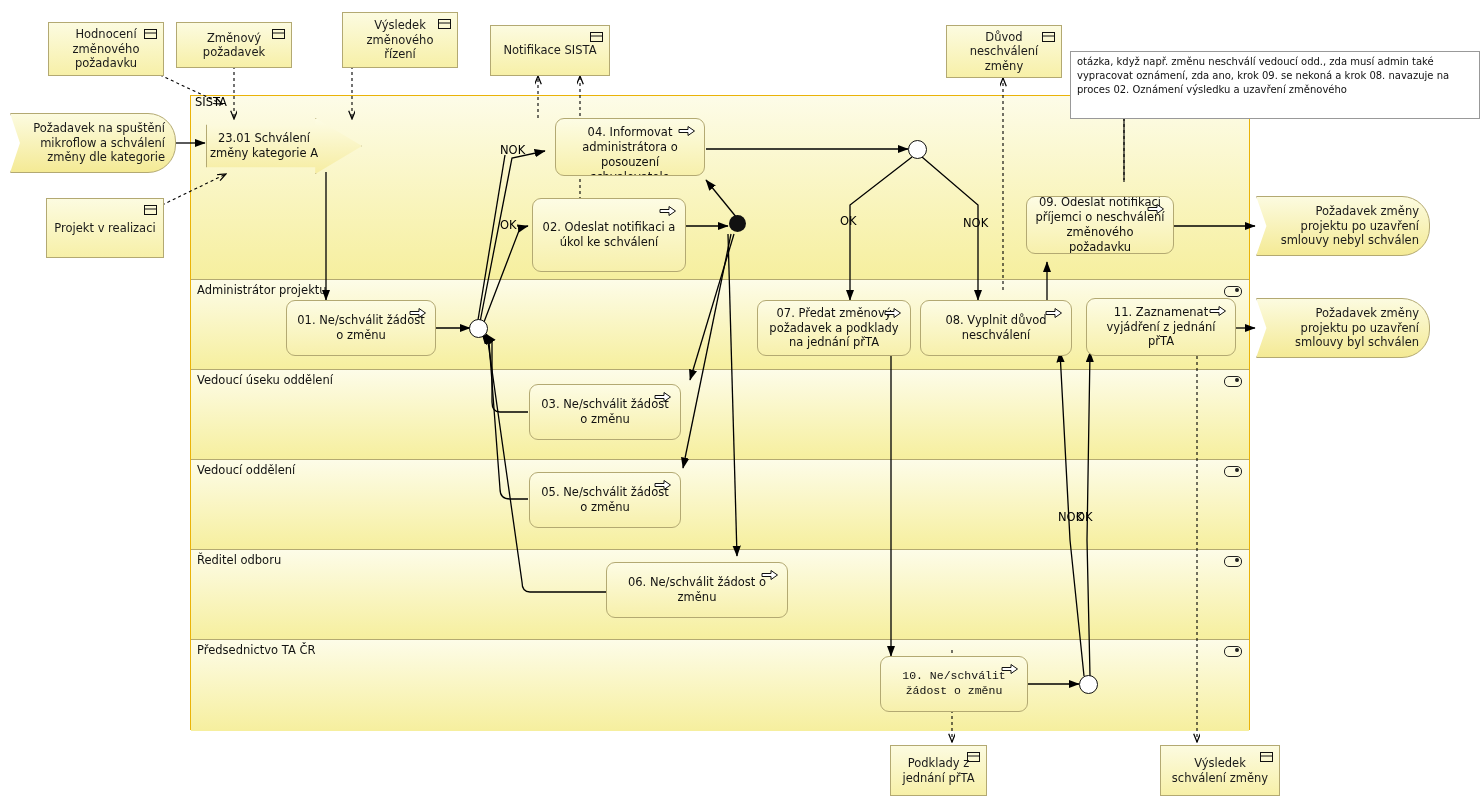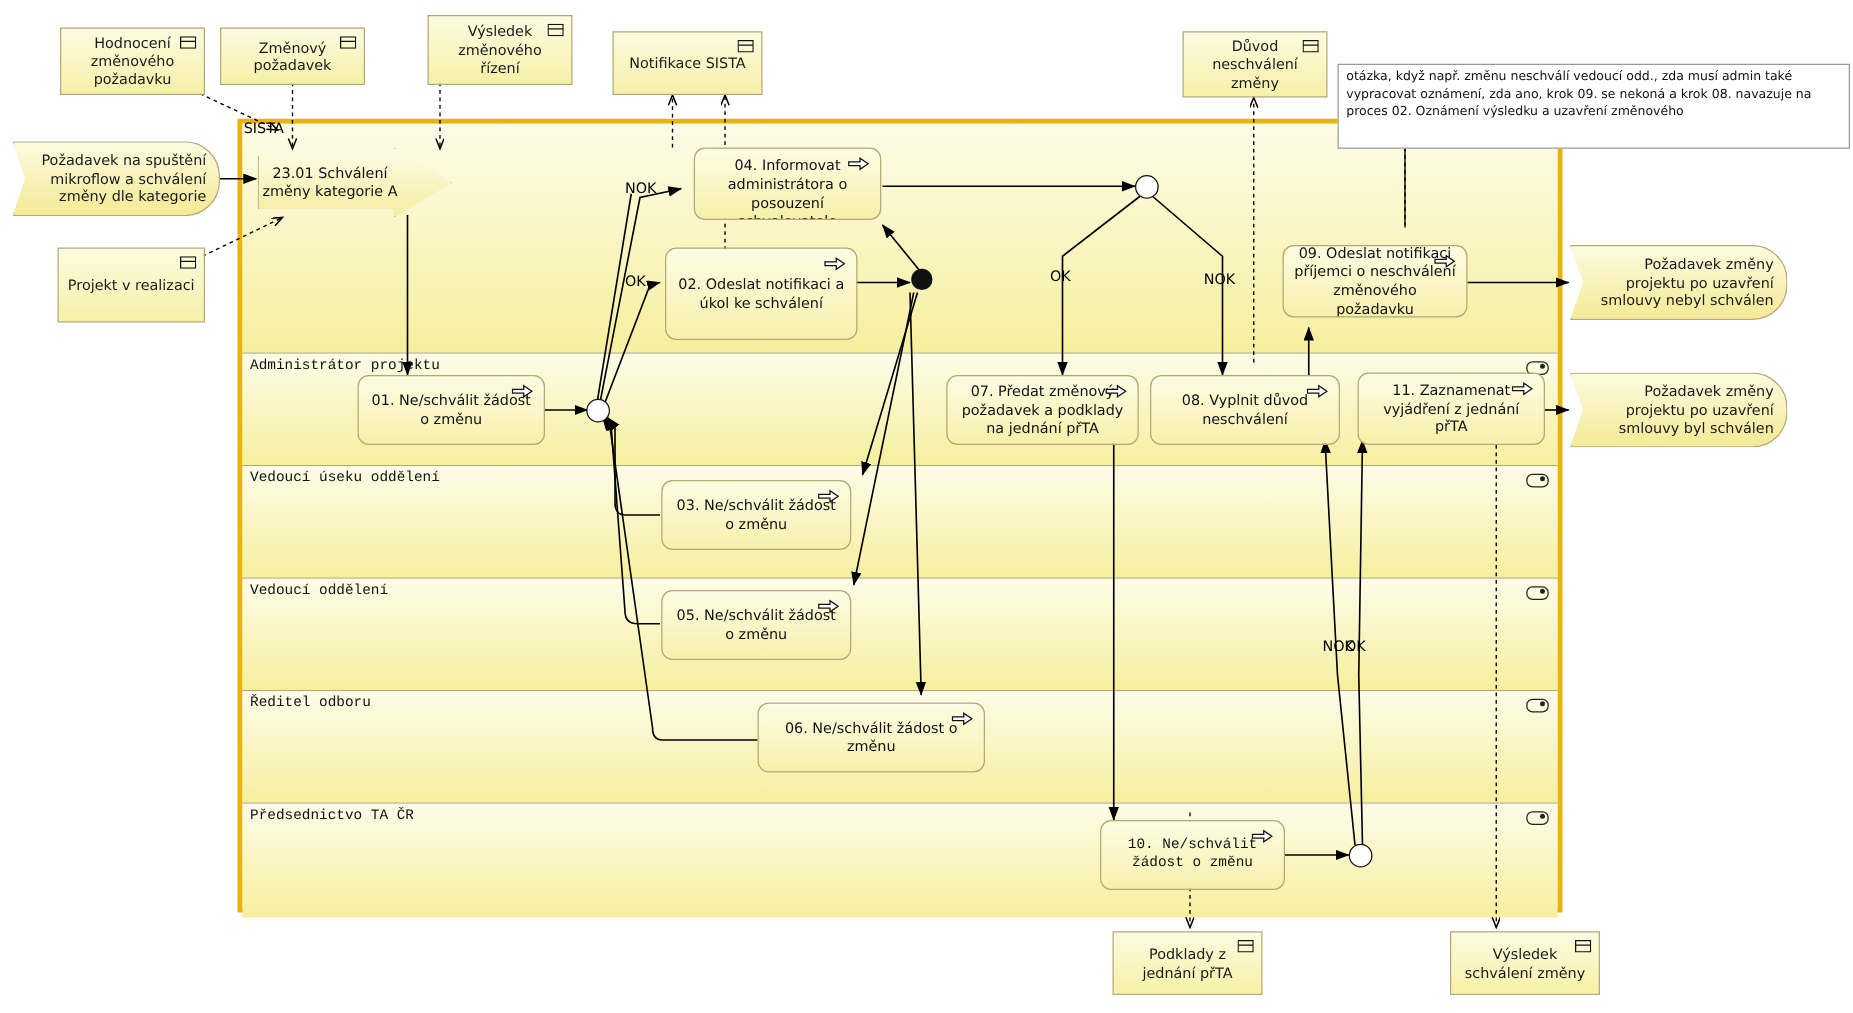--- a/index.html
+++ b/index.html
@@ -25,21 +25,21 @@
     background:linear-gradient(180deg,#fcfbe0 0%,#f4ea95 100%);
     border:1px solid #b3a972;
     display:flex;align-items:center;justify-content:center;
     text-align:right;font-size:11.5px;color:#1a1a1a;line-height:1.3;
     padding:3px 10px 3px 14px;
     border-radius:0 28px 28px 0;
     clip-path:polygon(0 0, calc(100% - 0px) 0, 100% 0, 100% 100%, 0 100%, 6% 50%);
   }
 
   
-  #pool{border:4px solid #eab308;font-family:Liberation Mono, monospace;}
+  #pool{border:1px solid #eab308;}
   .lane{position:absolute;left:0;right:0;box-sizing:border-box;
         background:linear-gradient(180deg,#fdfce8 0%,#f6ef9e 100%);
         border-bottom:1px solid #b3a972;}
   .lane:last-child{border-bottom:none;}
   .lane-label{position:absolute;left:6px;top:3px;font-size:11.5px;color:#111;white-space:nowrap;}
   .lane-marker{position:absolute;right:7px;top:6px;width:16px;height:9px;
                border:1.3px solid #222;border-radius:5px;background:transparent;}
   .lane-marker:after{content:"";position:absolute;right:2px;top:1px;width:4px;height:4.4px;
                      border-radius:50%;background:#222;}
 
@@ -225,21 +225,21 @@
   </div>
 
   <div class="dataobj abs" style="left:46px;top:198px;width:118px;height:60px;">
     <svg class="di" viewBox="0 0 13 10">
         <rect x="0.5" y="0.5" width="12" height="9" fill="none" stroke="#111"></rect>
         <line x1="0.5" y1="4" x2="12.5" y2="4" stroke="#111"></line>
       </svg>
     <span>Projekt v realizaci</span>
   </div>
 
-  <div class="dataobj abs" style="left:890px;top:745px;width:120px;height:51px;">
+  <div class="dataobj abs" style="left:890px;top:745px;width:97px;height:51px;">
     <svg class="di" viewBox="0 0 13 10">
         <rect x="0.5" y="0.5" width="12" height="9" fill="none" stroke="#111"></rect>
         <line x1="0.5" y1="4" x2="12.5" y2="4" stroke="#111"></line>
       </svg>
     <span>Podklady z jednání přTA</span>
   </div>
 
   <div class="dataobj abs" style="left:1160px;top:745px;width:120px;height:51px;">
     <svg class="di" viewBox="0 0 13 10">
         <rect x="0.5" y="0.5" width="12" height="9" fill="none" stroke="#111"></rect>

